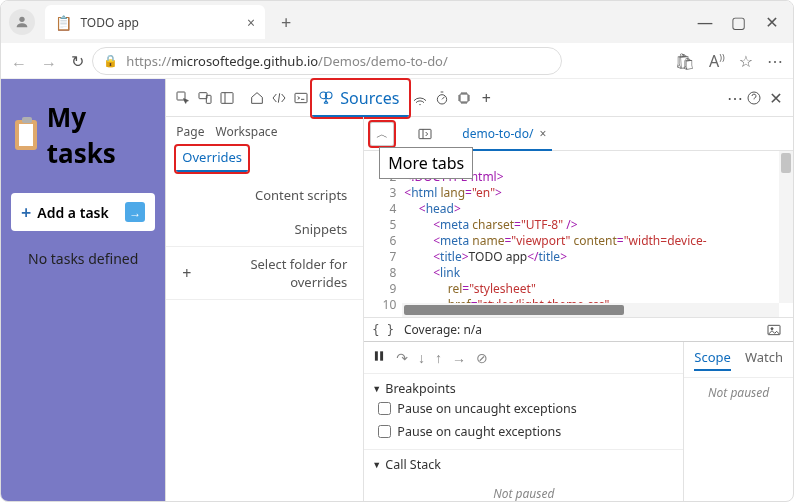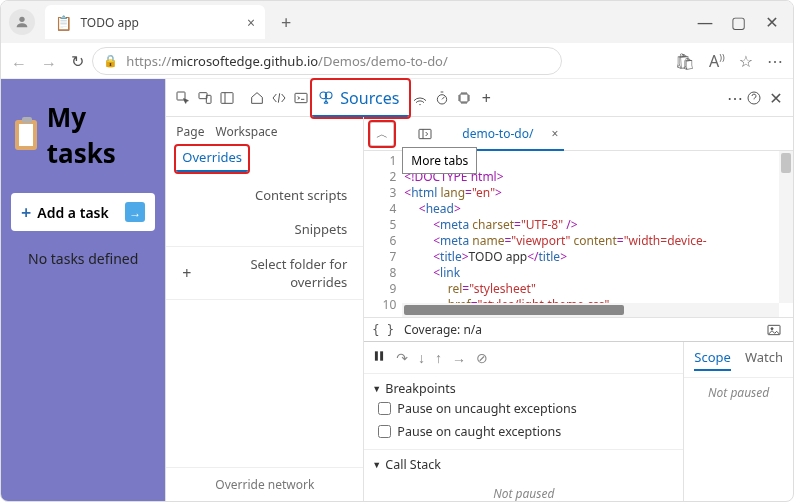--- a/index.html
+++ b/index.html
@@ -56,22 +56,22 @@
 .navigator { width:198px; border-right:1px solid #e2e2e2; display:flex; flex-direction:column; font-size:13px; }
 .nav-tabs { display:flex; gap:11px; padding:6px 10px; color:#555; font-size:12px; }
 .overrides-tab { color:#0f6cbd; border-bottom:2px solid #0f6cbd; padding-bottom:4px; }
 .nav-item { padding:8px 16px; color:#555;text-align:right; }
 .select-folder { display:flex; align-items:center; gap:6px; border-top:1px solid #eee; border-bottom:1px solid #eee; }
 .override-network { padding:8px 10px; color:#777; font-size:12px; text-align: center; border-top:1px solid #eee; margin-top:auto;}
 
 .editor-wrap { flex:1; display:flex; flex-direction:column; min-width:0; }
 .editor-tabs { height:34px; display:flex; align-items:center; gap:6px; padding:0 6px; border-bottom:1px solid #e2e2e2; position:relative; }
 .chev-btn { width:24px; height:24px; display:flex; align-items:center; justify-content:center; border:1px solid #cdcdcd; border-radius:2px; color:#555; font-size:12px; cursor:pointer; }
-.tooltip { position:absolute; top:30px; left:38px; background:#fff; border:1px solid #888; padding:4px 8px; font-size:12px; z-index:5; }
-.file-tab { display:flex; align-items:center; gap:18px; color:#0f6cbd; font-size:12px; padding:0 6px; border-bottom:2px solid #0f6cbd; height:100%; margin-top:2px;}
+.tooltip { position:absolute; top:30px; left:15px; background:#fff; border:1px solid #888; padding:4px 8px; font-size:16px; z-index:5; }
+.file-tab { display:flex; align-items:center; gap:6px; color:#0f6cbd; font-size:12px; padding:0 6px; border-bottom:2px solid #0f6cbd; height:100%; margin-top:2px;}
 .file-tab .x { color:#666; }
 
 .code-area { flex:1; display:flex; min-height:0; position:relative; }
 .gutter { width:38px; text-align:right; padding:2px 6px 2px 0; font-family: Consolas, monospace; font-size:12px; color:#888; line-height:16px; background:#fff; }
 .code { flex:1; overflow:hidden; font-family: Consolas, monospace; font-size:12px; line-height:16px; padding:2px 2px; white-space:pre; color:#333; }
 .tok-kw { color:#a21caf; }
 .tok-tag { color:#2a6bb0; }
 .tok-attr { color:#8b6828; }
 .tok-str { color:#c03434; }
 .code-scroll-v { position:absolute; right:0; top:0; bottom:14px; width:14px; background:#f4f4f4; }
@@ -238,21 +238,20 @@
         </div>
         <div style="padding:0 10px 6px;">
           <span class="overrides-tab hl-red" style="display:inline-block; padding:2px 6px 4px;">Overrides</span>
         </div>
         <div class="nav-item">Content scripts</div>
         <div class="nav-item">Snippets</div>
         <div class="nav-item select-folder">
           <span style="font-size:16px;">+</span>
           <span>Select folder for overrides</span>
         </div>
-        <div class="override-network">Override network</div>
       </div>
 
       <div class="editor-wrap">
         <div class="editor-tabs">
           <span class="chev-btn hl-red">︿</span>
           <div class="tooltip">More tabs</div>
           <span style="width:8px"></span>
           <span class="dt-iconbtn">
               <svg viewBox="0 0 24 24">
                 <rect x="3" y="5" width="18" height="14" rx="1"></rect>

